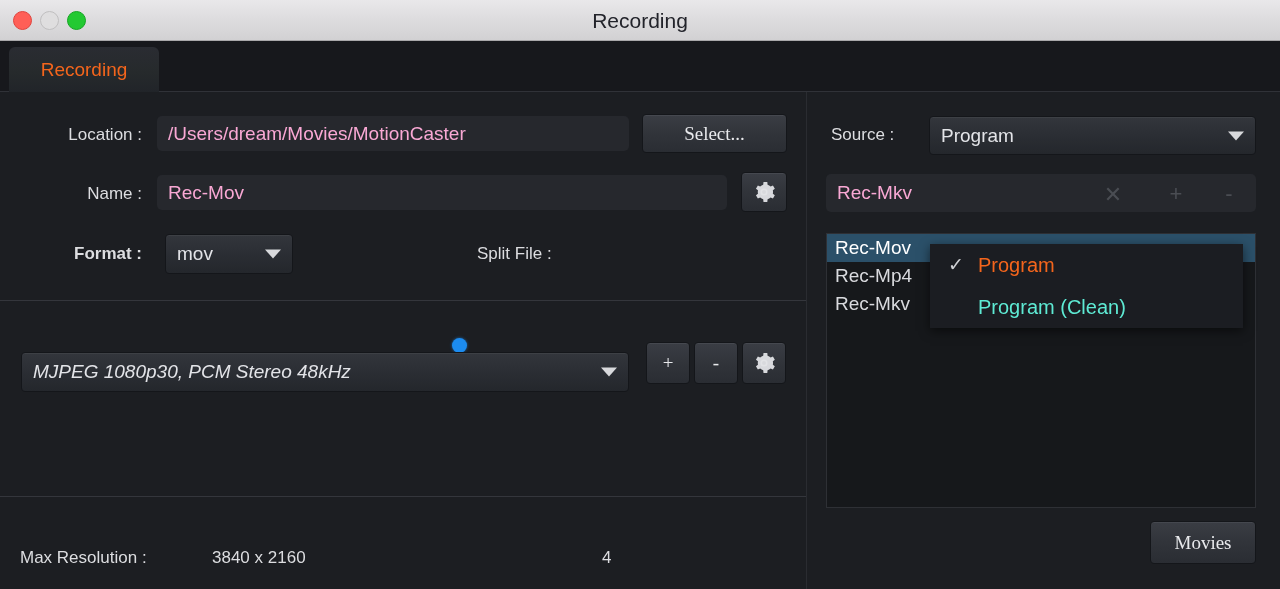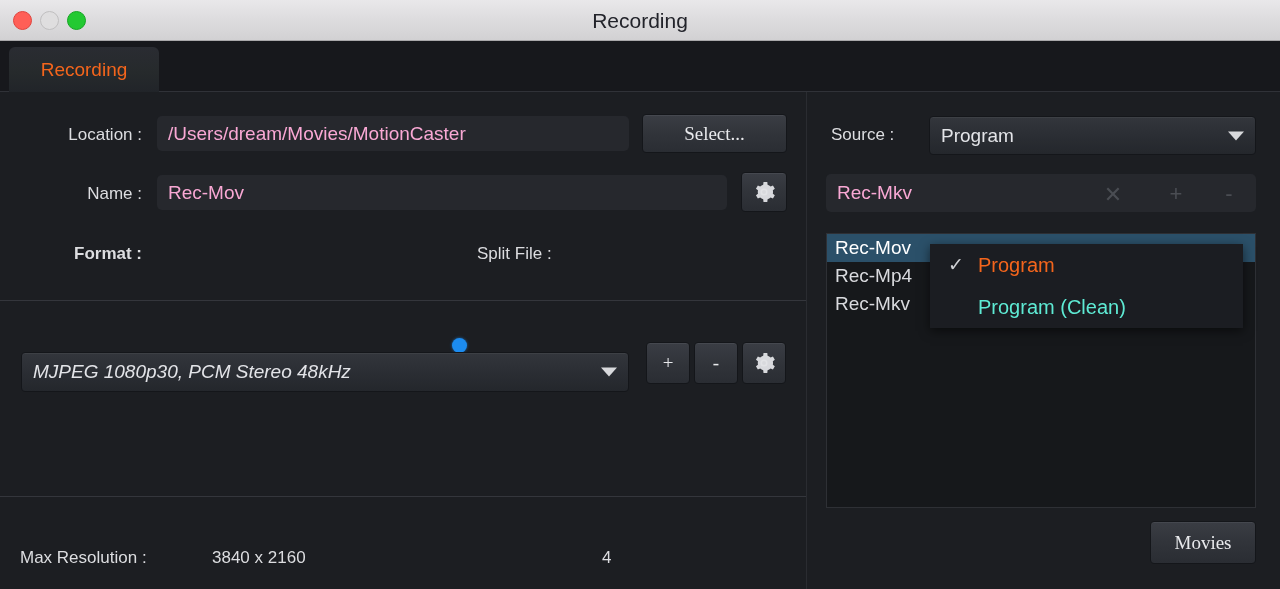--- a/index.html
+++ b/index.html
@@ -171,20 +171,24 @@
   <div class="label" style="left:20px; top:92px; width:122px;">Name :</div>
   <div class="textfield" style="left:157px; top:83px; width:570px; height:35px;">Rec-Mov</div>
   <div class="btn" style="left:741px; top:80px; width:46px; height:40px;">
     <svg class="gear-glyph" viewBox="0 0 24 24">
       <path fill="#e2e3e6" d="M12 8.4a3.6 3.6 0 1 0 0 7.2 3.6 3.6 0 0 0 0-7.2zm0 5.6a2 2 0 1 1 0-4 2 2 0 0 1 0 4z"></path>
       <path fill="#e2e3e6" d="M21 12c0-.6-.06-1.2-.17-1.76l2.01-1.4-1.9-3.3-2.3.86a8.9 8.9 0 0 0-3.05-1.77L15.3 2h-3.8l-.29 2.63a8.9 8.9 0 0 0-3.05 1.77l-2.3-.86-1.9 3.3 2.01 1.4A9.2 9.2 0 0 0 5.8 12c0 .6.06 1.2.17 1.76l-2.01 1.4 1.9 3.3 2.3-.86a8.9 8.9 0 0 0 3.05 1.77l.29 2.63h3.8l.29-2.63a8.9 8.9 0 0 0 3.05-1.77l2.3.86 1.9-3.3-2.01-1.4c.11-.56.17-1.16.17-1.76z" opacity="0.95"></path>
     </svg>
   </div>
 
   <div class="label" style="left:20px; top:152px; width:122px;font-weight:bold;">Format :</div>
+  <div class="combo" style="left:165px; top:142px; width:128px; height:40px;">
+    <span>mov</span>
+    <span class="caret"></span>
+  </div>
 
   <div class="led" style="left:452px; top:246px;"></div>
   <div class="label" style="left:477px; top:152px; width:120px; text-align:left;">Split File :</div>
 
   <div class="combo" style="left:21px; top:260px; width:608px; height:40px;font-style:italic;">
     <span>MJPEG 1080p30, PCM Stereo 48kHz</span>
     <span class="caret"></span>
   </div>
   <div class="btn" style="left:646px; top:250px; width:44px; height:42px;">+</div>
   <div class="btn" style="left:694px; top:250px; width:44px; height:42px;">-</div>

